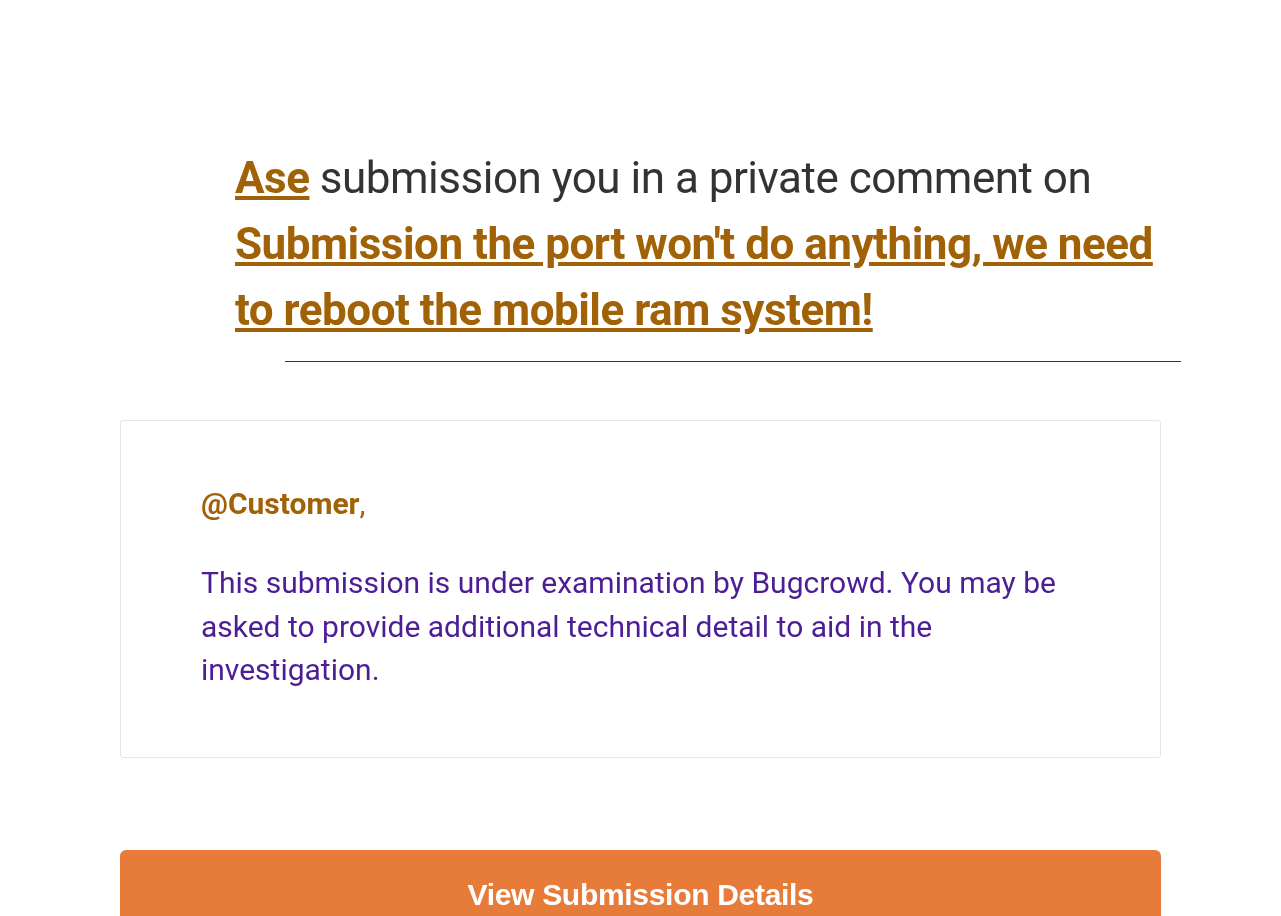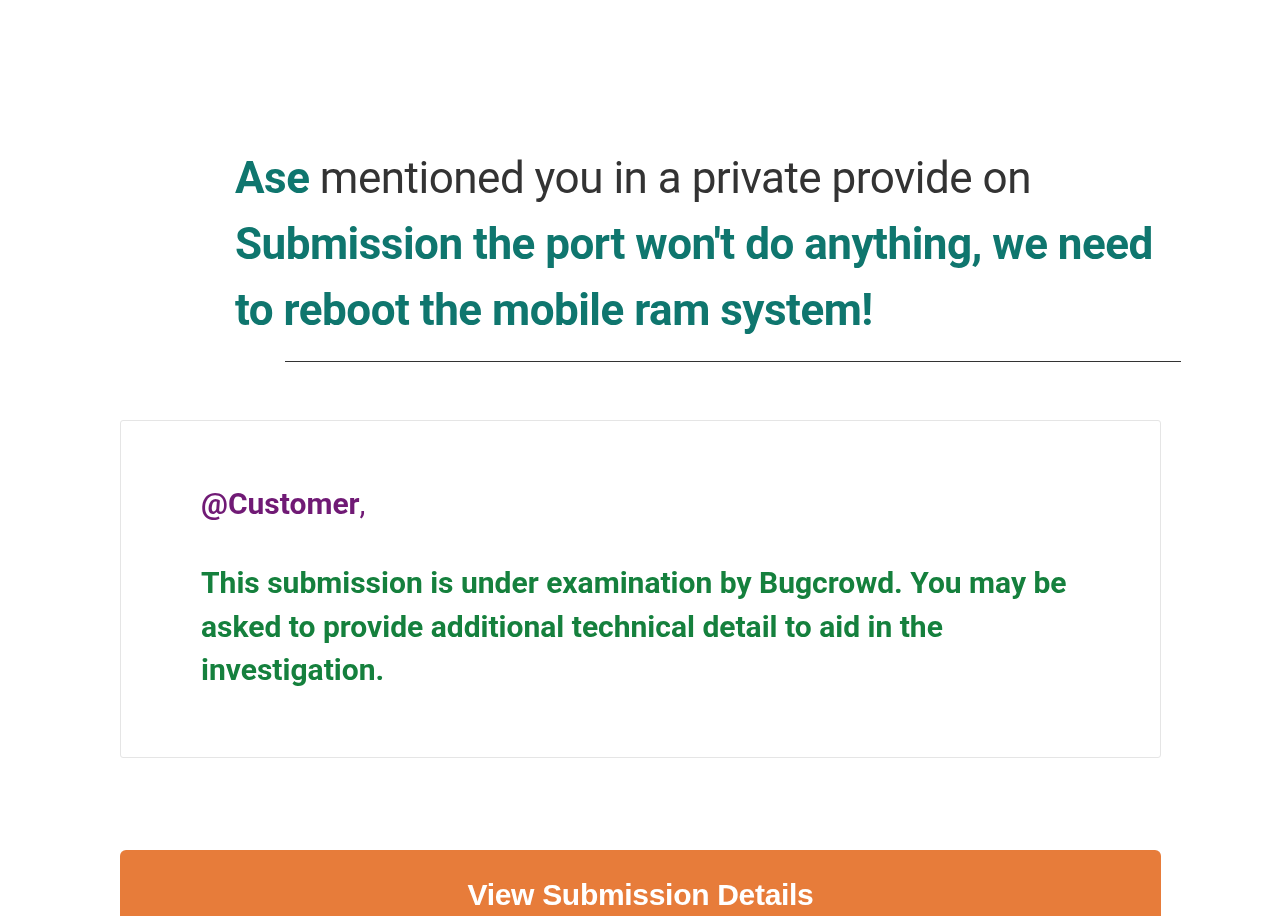--- a/index.html
+++ b/index.html
@@ -21,54 +21,55 @@
     }
     .heading {
       font-size: 44px;
       line-height: 1.5;
       color: #333333;
       margin-left: 115px;
       letter-spacing: -0.5px;
     }
     .heading .bold {
       font-weight: 700;
-      color: #0f766e;
+      color: #a16207;
+      text-decoration: underline;
     }
     .heading .regular {
       font-weight: 400;
       color: #333333;
     }
     .divider {
       border: none;
       border-top: 1px solid #333333;
       margin-top: 18px;
       margin-left: 165px;
       margin-right: -20px;
     }
     .comment-box {
       border: 1px solid #e5e5e5;
       border-radius: 3px;
       margin-top: 58px;
       padding: 65px 80px 65px 80px;
     }
     .comment-mention {
       font-size: 30px;
-      color: #701a75;
+      color: #a16207;
     }
     .comment-mention .mention-bold {
       font-weight: 700;
     }
     .comment-mention .mention-regular {
       font-weight: 400;
     }
     .comment-body {
       font-size: 30px;
       line-height: 1.45;
-      color: #15803d;
-      font-weight: 700;
+      color: #4c1d95;
+      font-weight: 400;
       margin-top: 40px;
     }
     .cta-button {
       display: block;
       width: 100%;
       background: #e77c3a;
       color: #ffffff;
       font-size: 30px;
       font-weight: 700;
       text-align: center;
@@ -78,21 +79,21 @@
       margin-top: 92px;
       cursor: pointer;
       letter-spacing: -0.3px;
     }
   </style>
 </head>
 <body>
 
 <div class="container">
   <div class="heading">
-    <span class="bold">Ase</span><span class="regular"> mentioned you in a private provide on </span><span class="bold">Submission the port won't do anything, we need to reboot the mobile ram system!</span>
+    <span class="bold">Ase</span><span class="regular"> submission you in a private comment on </span><span class="bold">Submission the port won't do anything, we need to reboot the mobile ram system!</span>
   </div>
   <hr class="divider">
   <div class="comment-box">
     <div class="comment-mention">
       <span class="mention-bold">@Customer</span><span class="mention-regular">,</span>
     </div>
     <div class="comment-body">This submission is under examination by Bugcrowd. You may be asked to provide additional technical detail to aid in the investigation.</div>
   </div>
   <button class="cta-button">View Submission Details</button>
 </div>

